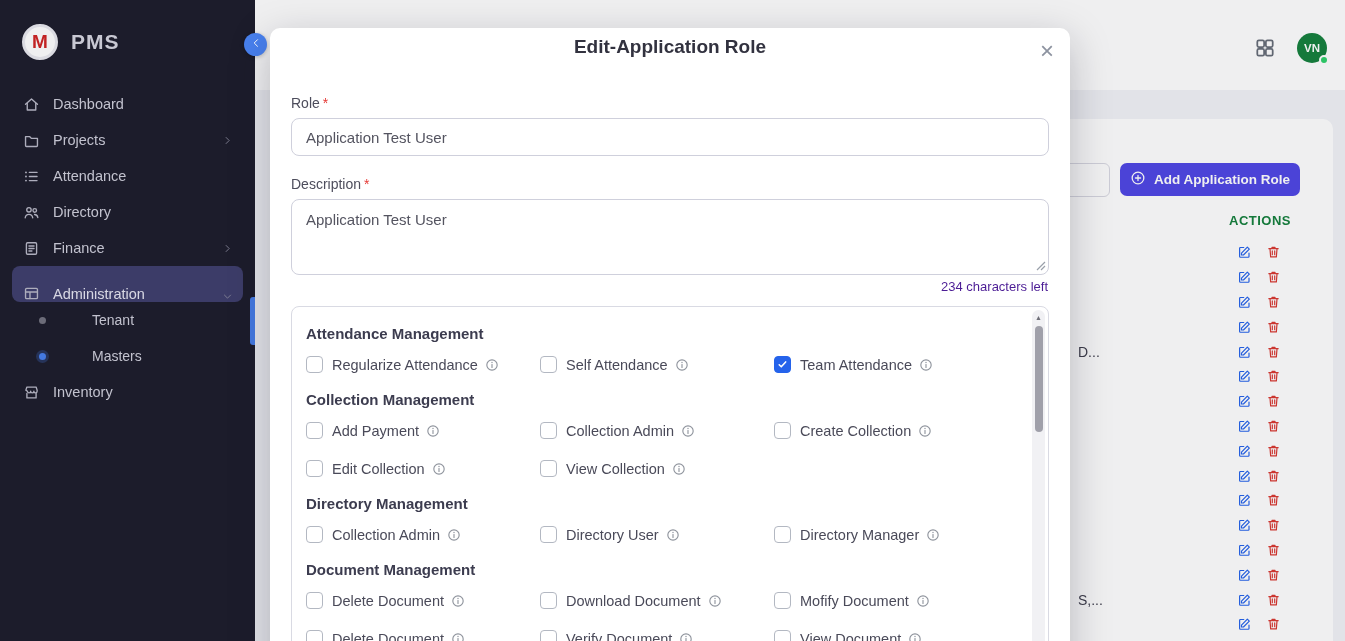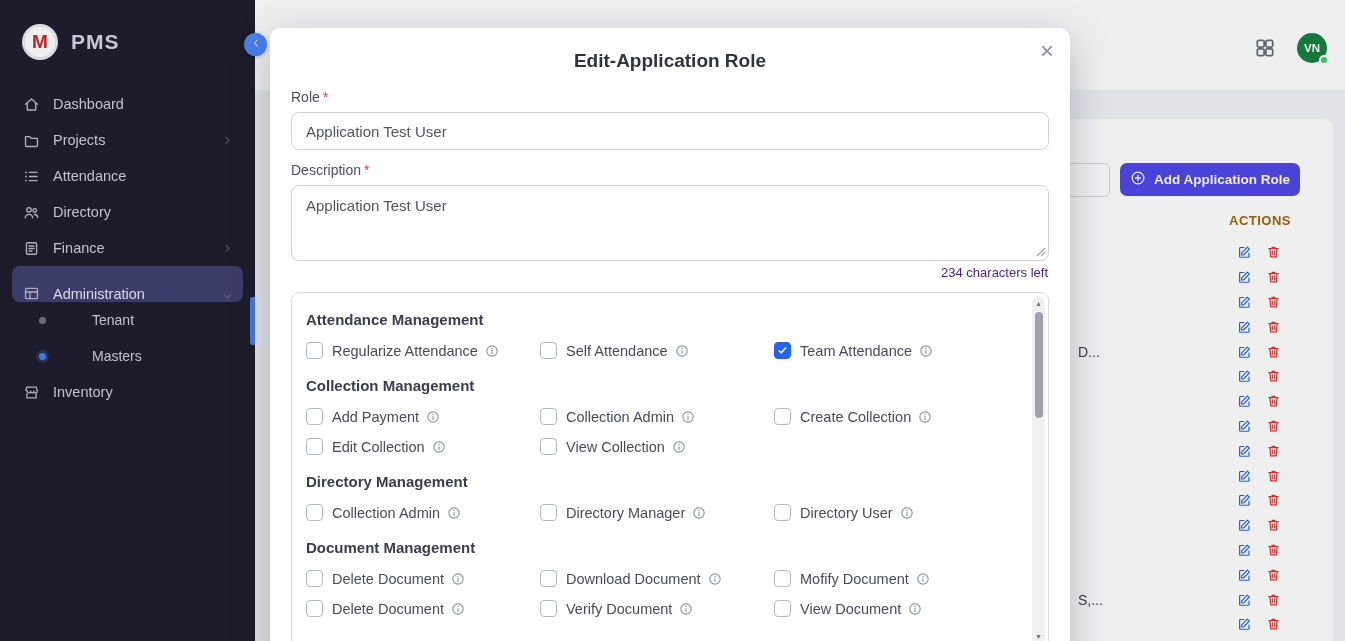--- a/index.html
+++ b/index.html
@@ -40,51 +40,51 @@
   .collapse-btn svg { width:12px; height:12px; }
 
   
   .card { position:absolute; left:880px; top:119px; width:453px; height:560px; background:#ffffff; border-radius:10px; z-index:1; }
   .search-box { position:absolute; left:120px; top:44px; width:110px; height:34px; background:#fff;
                 border:1px solid #d9d9e2; border-radius:6px; }
   .add-btn { position:absolute; left:240px; top:44px; width:180px; height:33px; background:#4f46e5; border:none; border-radius:7px;
              color:#fff; font-size:13.5px; font-weight:bold; font-family:inherit; display:flex; align-items:center; justify-content:center; gap:8px; cursor:pointer; }
   .add-btn svg { width:16px; height:16px; }
   .actions-header { position:absolute; left:330px; top:94px; width:100px; text-align:center;
-                    font-size:13px; font-weight:bold; color:#a16207; letter-spacing:0.5px; }
+                    font-size:13px; font-weight:bold; color:#15803d; letter-spacing:0.5px; }
   .rows { position:absolute; left:190px; top:121px; width:263px; }
   .t-row { height:24.8px; position:relative; }
   .row-text { position:absolute; left:8px; top:50%; transform:translateY(-50%); font-size:14px; color:#3e3e4c; }
   .act { position:absolute; top:50%; transform:translateY(-50%); display:flex; cursor:pointer; }
   .act svg { width:15px; height:15px; }
   .act.edit { left:167px; color:#2563eb; }
   .act.del { left:196px; color:#d93831; }
 
   
   .overlay { position:absolute; inset:0; background:rgba(25,25,45,0.07); z-index:3; }
   .modal { position:absolute; left:270px; top:28px; width:800px; height:700px; background:#ffffff; border-radius:10px;
            z-index:5; box-shadow:0 12px 40px rgba(20,20,40,0.25); }
   .modal-close { position:absolute; right:16px; top:6px; font-size:24px; color:#8d93a0; cursor:pointer; line-height:1.4; }
-  .modal-title { text-align:center; margin-top:22px; font-size:19px; font-weight:bold; color:#32323f; }
+  .modal-title { text-align:center; margin-top:8px; font-size:19px; font-weight:bold; color:#32323f; }
   .modal-body { padding:17px 21px 0 21px; }
-  .field-label { font-size:14px; color:#4d4d5c; margin-bottom:7px; }
+  .field-label { font-size:14px; color:#4d4d5c; margin-bottom:7px;margin-top:20px; }
   .req { color:#e53935; margin-left:3px; }
   .text-input { width:100%; height:38px; border:1px solid #cfd0dc; border-radius:8px; padding:0 14px;
                 font-size:15px; color:#545460; font-family:inherit; background:#fff; outline:none; }
   .field-group { margin-bottom:12px; }
   .area-wrap { position:relative; }
   .text-area { height:76px; padding:10px 14px; resize:none; display:block; line-height:1.35; }
   .grip { position:absolute; right:3px; bottom:4px; color:#9aa0aa; display:flex; }
   .grip svg { width:10px; height:10px; }
   .chars-left { text-align:right; font-size:13px; color:#4c1d95; margin:4px 1px 8px 0; }
 
   .perm-box { margin-top:2px; border:1px solid #d9dae3; border-radius:8px; position:relative; height:356px;
               overflow:hidden; padding:16px 40px 0 14px; }
   .perm-title { font-size:15px; font-weight:bold; color:#3c3c4f; margin:2px 0 14px; }
-  .perm-grid { display:grid; grid-template-columns:1fr 1fr 1fr; row-gap:13px; margin-bottom:18px;text-align:center; }
+  .perm-grid { display:grid; grid-template-columns:1fr 1fr 1fr; row-gap:21px; margin-bottom:18px;text-align:center; }
   .perm-item { display:flex; align-items:center; font-size:14.5px; color:#4a4a59; cursor:default; }
   .cb { width:17px; height:17px; border:1.5px solid #b3b8c2; border-radius:4px; margin-right:9px; flex:none;
         display:flex; align-items:center; justify-content:center; background:#fff; cursor:pointer; }
   .cb.checked { background:#2563eb; border-color:#2563eb; }
   .cb svg { width:11px; height:11px; }
   .info { margin-left:7px; color:#8e939c; display:flex; }
   .info svg { width:14px; height:14px; }
 
   .sb { position:absolute; top:3px; right:3px; width:13px; height:calc(100% - 6px); background:#f1f1f4; border-radius:7px; }
   .sb-arrow { position:absolute; left:0; width:13px; height:13px; display:flex; align-items:center; justify-content:center;
@@ -576,32 +576,32 @@
                 <span class="info">
                   <svg viewBox="0 0 20 20" fill="none" stroke="currentColor" stroke-width="1.6" stroke-linecap="round" stroke-linejoin="round">
                     <circle cx="10" cy="10" r="7.4"></circle>
                     <path d="M10 9.2v4.4"></path>
                     <path d="M10 6.3v.1" stroke-width="2"></path>
                   </svg>
                 </span>
               </div>
               <div class="perm-item">
                 <span class="cb "></span>
+                <span>Directory User</span>
+                <span class="info">
+                  <svg viewBox="0 0 20 20" fill="none" stroke="currentColor" stroke-width="1.6" stroke-linecap="round" stroke-linejoin="round">
+                    <circle cx="10" cy="10" r="7.4"></circle>
+                    <path d="M10 9.2v4.4"></path>
+                    <path d="M10 6.3v.1" stroke-width="2"></path>
+                  </svg>
+                </span>
+              </div>
+              <div class="perm-item">
+                <span class="cb "></span>
                 <span>Directory Manager</span>
-                <span class="info">
-                  <svg viewBox="0 0 20 20" fill="none" stroke="currentColor" stroke-width="1.6" stroke-linecap="round" stroke-linejoin="round">
-                    <circle cx="10" cy="10" r="7.4"></circle>
-                    <path d="M10 9.2v4.4"></path>
-                    <path d="M10 6.3v.1" stroke-width="2"></path>
-                  </svg>
-                </span>
-              </div>
-              <div class="perm-item">
-                <span class="cb "></span>
-                <span>Directory User</span>
                 <span class="info">
                   <svg viewBox="0 0 20 20" fill="none" stroke="currentColor" stroke-width="1.6" stroke-linecap="round" stroke-linejoin="round">
                     <circle cx="10" cy="10" r="7.4"></circle>
                     <path d="M10 9.2v4.4"></path>
                     <path d="M10 6.3v.1" stroke-width="2"></path>
                   </svg>
                 </span>
               </div>
             </div>
           </div>

